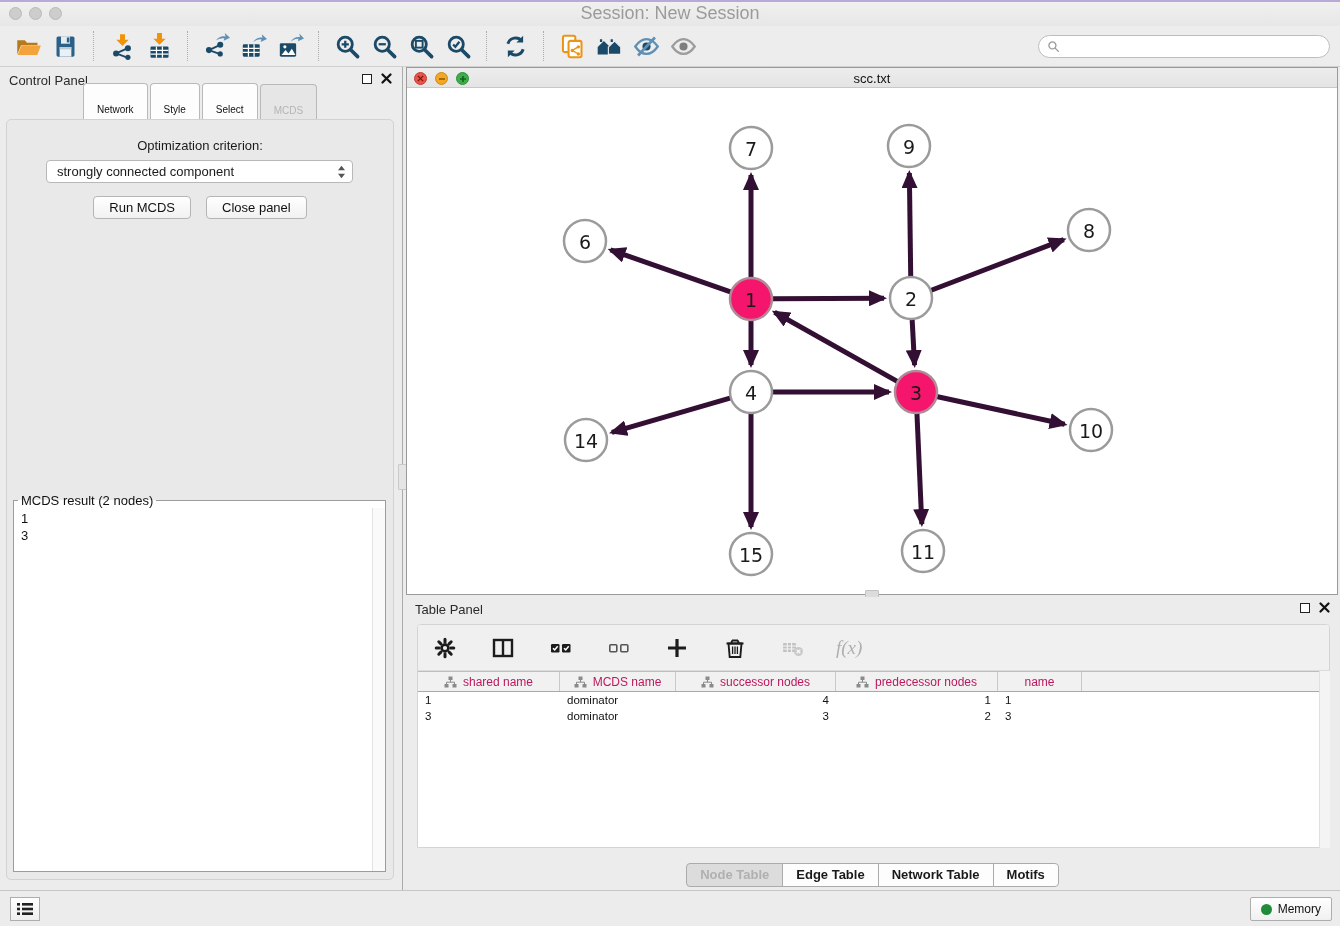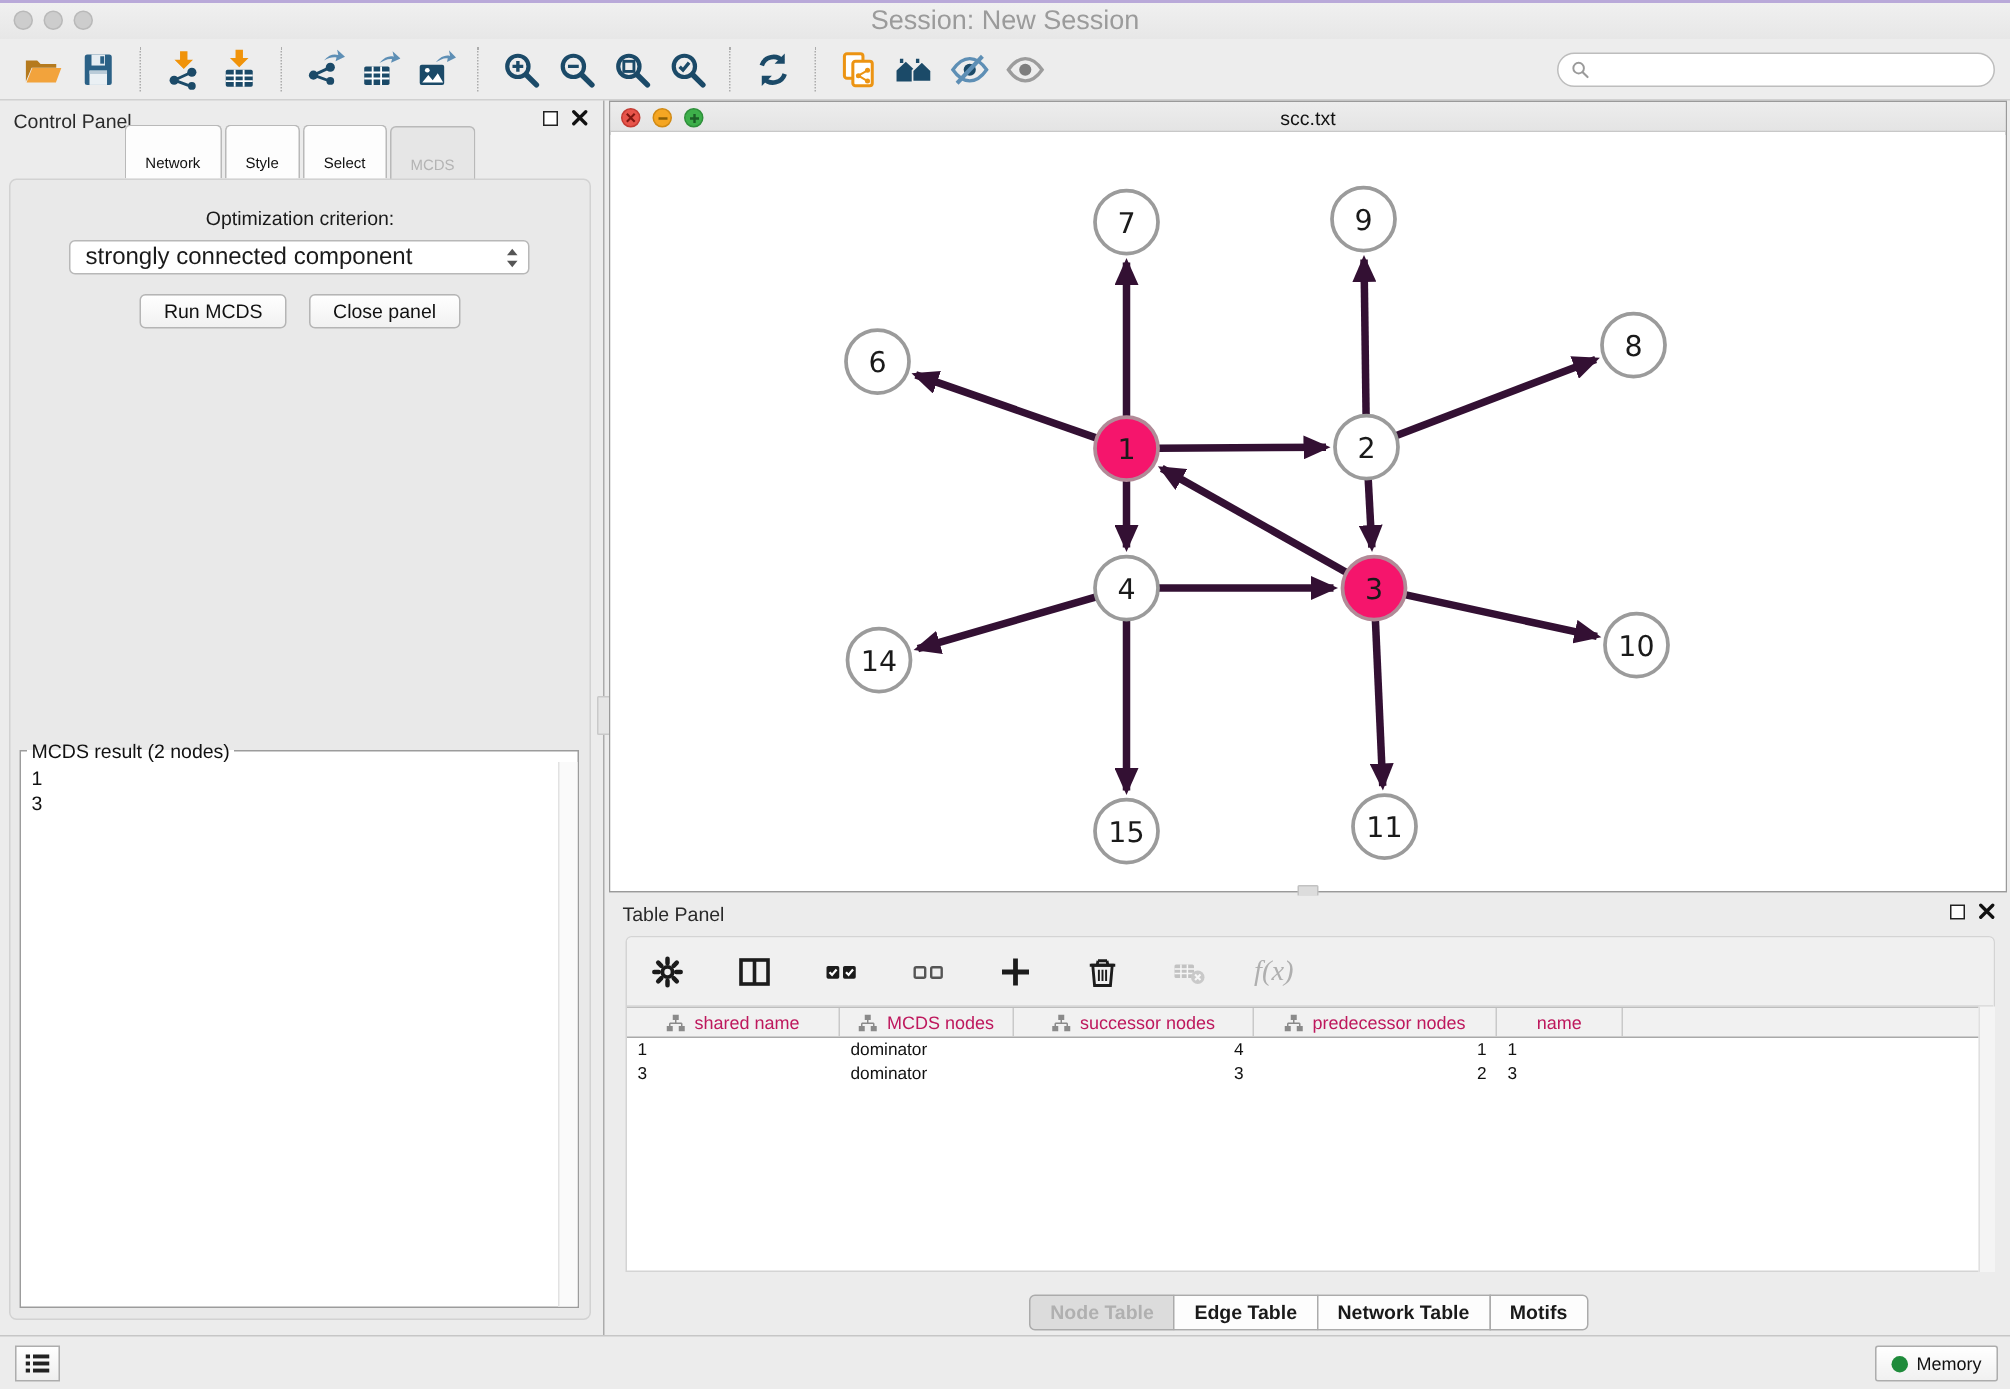--- a/index.html
+++ b/index.html
@@ -24,21 +24,21 @@
   .control-panel{position:absolute;left:0;top:65px;width:400px;height:813px}
   .cp-head{position:relative;height:28px}
   .panel-title{position:absolute;left:9px;top:6px;font-size:13px;color:#2A2A2A}
   .panel-icons{position:absolute;right:8px;top:6px;display:flex;gap:9px;align-items:center}
   .float-ic{width:10px;height:10px;border:1.6px solid #222;display:inline-block;background:#fff}
   .cp-tabs{position:absolute;left:0;top:28px;width:100%;height:24px;display:flex;justify-content:center;align-items:flex-end}
   .cp-tab{background:#FDFDFD;border:1px solid #B9B9B9;border-bottom:none;border-radius:4px 4px 0 0;padding:20px 13px 4px;font-size:10px;margin:0 1px;color:#111;cursor:pointer}
   .cp-tab.sel{background:#E6E6E6;color:#B4B4B4;position:relative;top:1px}
   .cp-content{position:absolute;left:6px;right:6px;top:52px;bottom:0;background:#E9E9E9;border:1px solid #D2D2D2;border-radius:5px}
   .opt-label{position:absolute;left:0;right:0;top:18px;text-align:center;font-size:13px;color:#1a1a1a}
-  .dropdown{position:absolute;left:39px;right:40px;top:40px;height:23px;background:#fff;border:1px solid #B8B8B8;border-radius:4px;display:flex;align-items:center;padding:0 6px 0 10px;font-size:16px;cursor:pointer}
+  .dropdown{position:absolute;left:39px;right:40px;top:40px;height:23px;background:#fff;border:1px solid #B8B8B8;border-radius:4px;display:flex;align-items:center;padding:0 6px 0 10px;font-size:13px;cursor:pointer}
   .dropdown .val{flex:1}
   .cp-buttons{position:absolute;left:0;right:0;top:76px;display:flex;justify-content:center;gap:15px}
   .btn{background:linear-gradient(#FFFFFF,#F1F1F1);border:1px solid #B5B5B5;border-radius:4px;font-size:13px;padding:3px 15px;color:#111;cursor:pointer}
   .result-box{position:absolute;left:6px;right:7px;top:373px;bottom:7px;border:1px solid #9C9C9C;background:#fff;margin:0;padding:0}
   .result-box legend{font-size:13px;margin-left:4px;padding:0 3px;color:#111}
   .result-inner{position:absolute;inset:2px 2px 2px 2px;background:#fff;overflow:hidden}
   .result-line{font-size:13px;line-height:17px;padding-left:5px;color:#111}
   .result-scroll{position:absolute;top:0;bottom:0;right:0;width:13px;background:#FAFAFA;border-left:1px solid #E2E2E2}
 
   
@@ -422,21 +422,21 @@
             </svg>
             <span>shared name</span>
           </div>
           <div class="th" style="width: 116px;">
             <svg width="13" height="12" viewBox="0 0 13 12">
               <rect x="4.5" y="0.5" width="4" height="3.5" fill="#8A8A8A"></rect>
               <path d="M6.5 4v2.2M2.5 6.2h8M2.5 6.2v1.8M10.5 6.2v1.8" stroke="#8A8A8A" stroke-width="1" fill="none"></path>
               <rect x="0.5" y="8" width="4" height="3.5" fill="#8A8A8A"></rect>
               <rect x="8.5" y="8" width="4" height="3.5" fill="#8A8A8A"></rect>
             </svg>
-            <span>MCDS nodes</span>
+            <span>MCDS name</span>
           </div>
           <div class="th" style="width: 160px;">
             <svg width="13" height="12" viewBox="0 0 13 12">
               <rect x="4.5" y="0.5" width="4" height="3.5" fill="#8A8A8A"></rect>
               <path d="M6.5 4v2.2M2.5 6.2h8M2.5 6.2v1.8M10.5 6.2v1.8" stroke="#8A8A8A" stroke-width="1" fill="none"></path>
               <rect x="0.5" y="8" width="4" height="3.5" fill="#8A8A8A"></rect>
               <rect x="8.5" y="8" width="4" height="3.5" fill="#8A8A8A"></rect>
             </svg>
             <span>successor nodes</span>
           </div>

